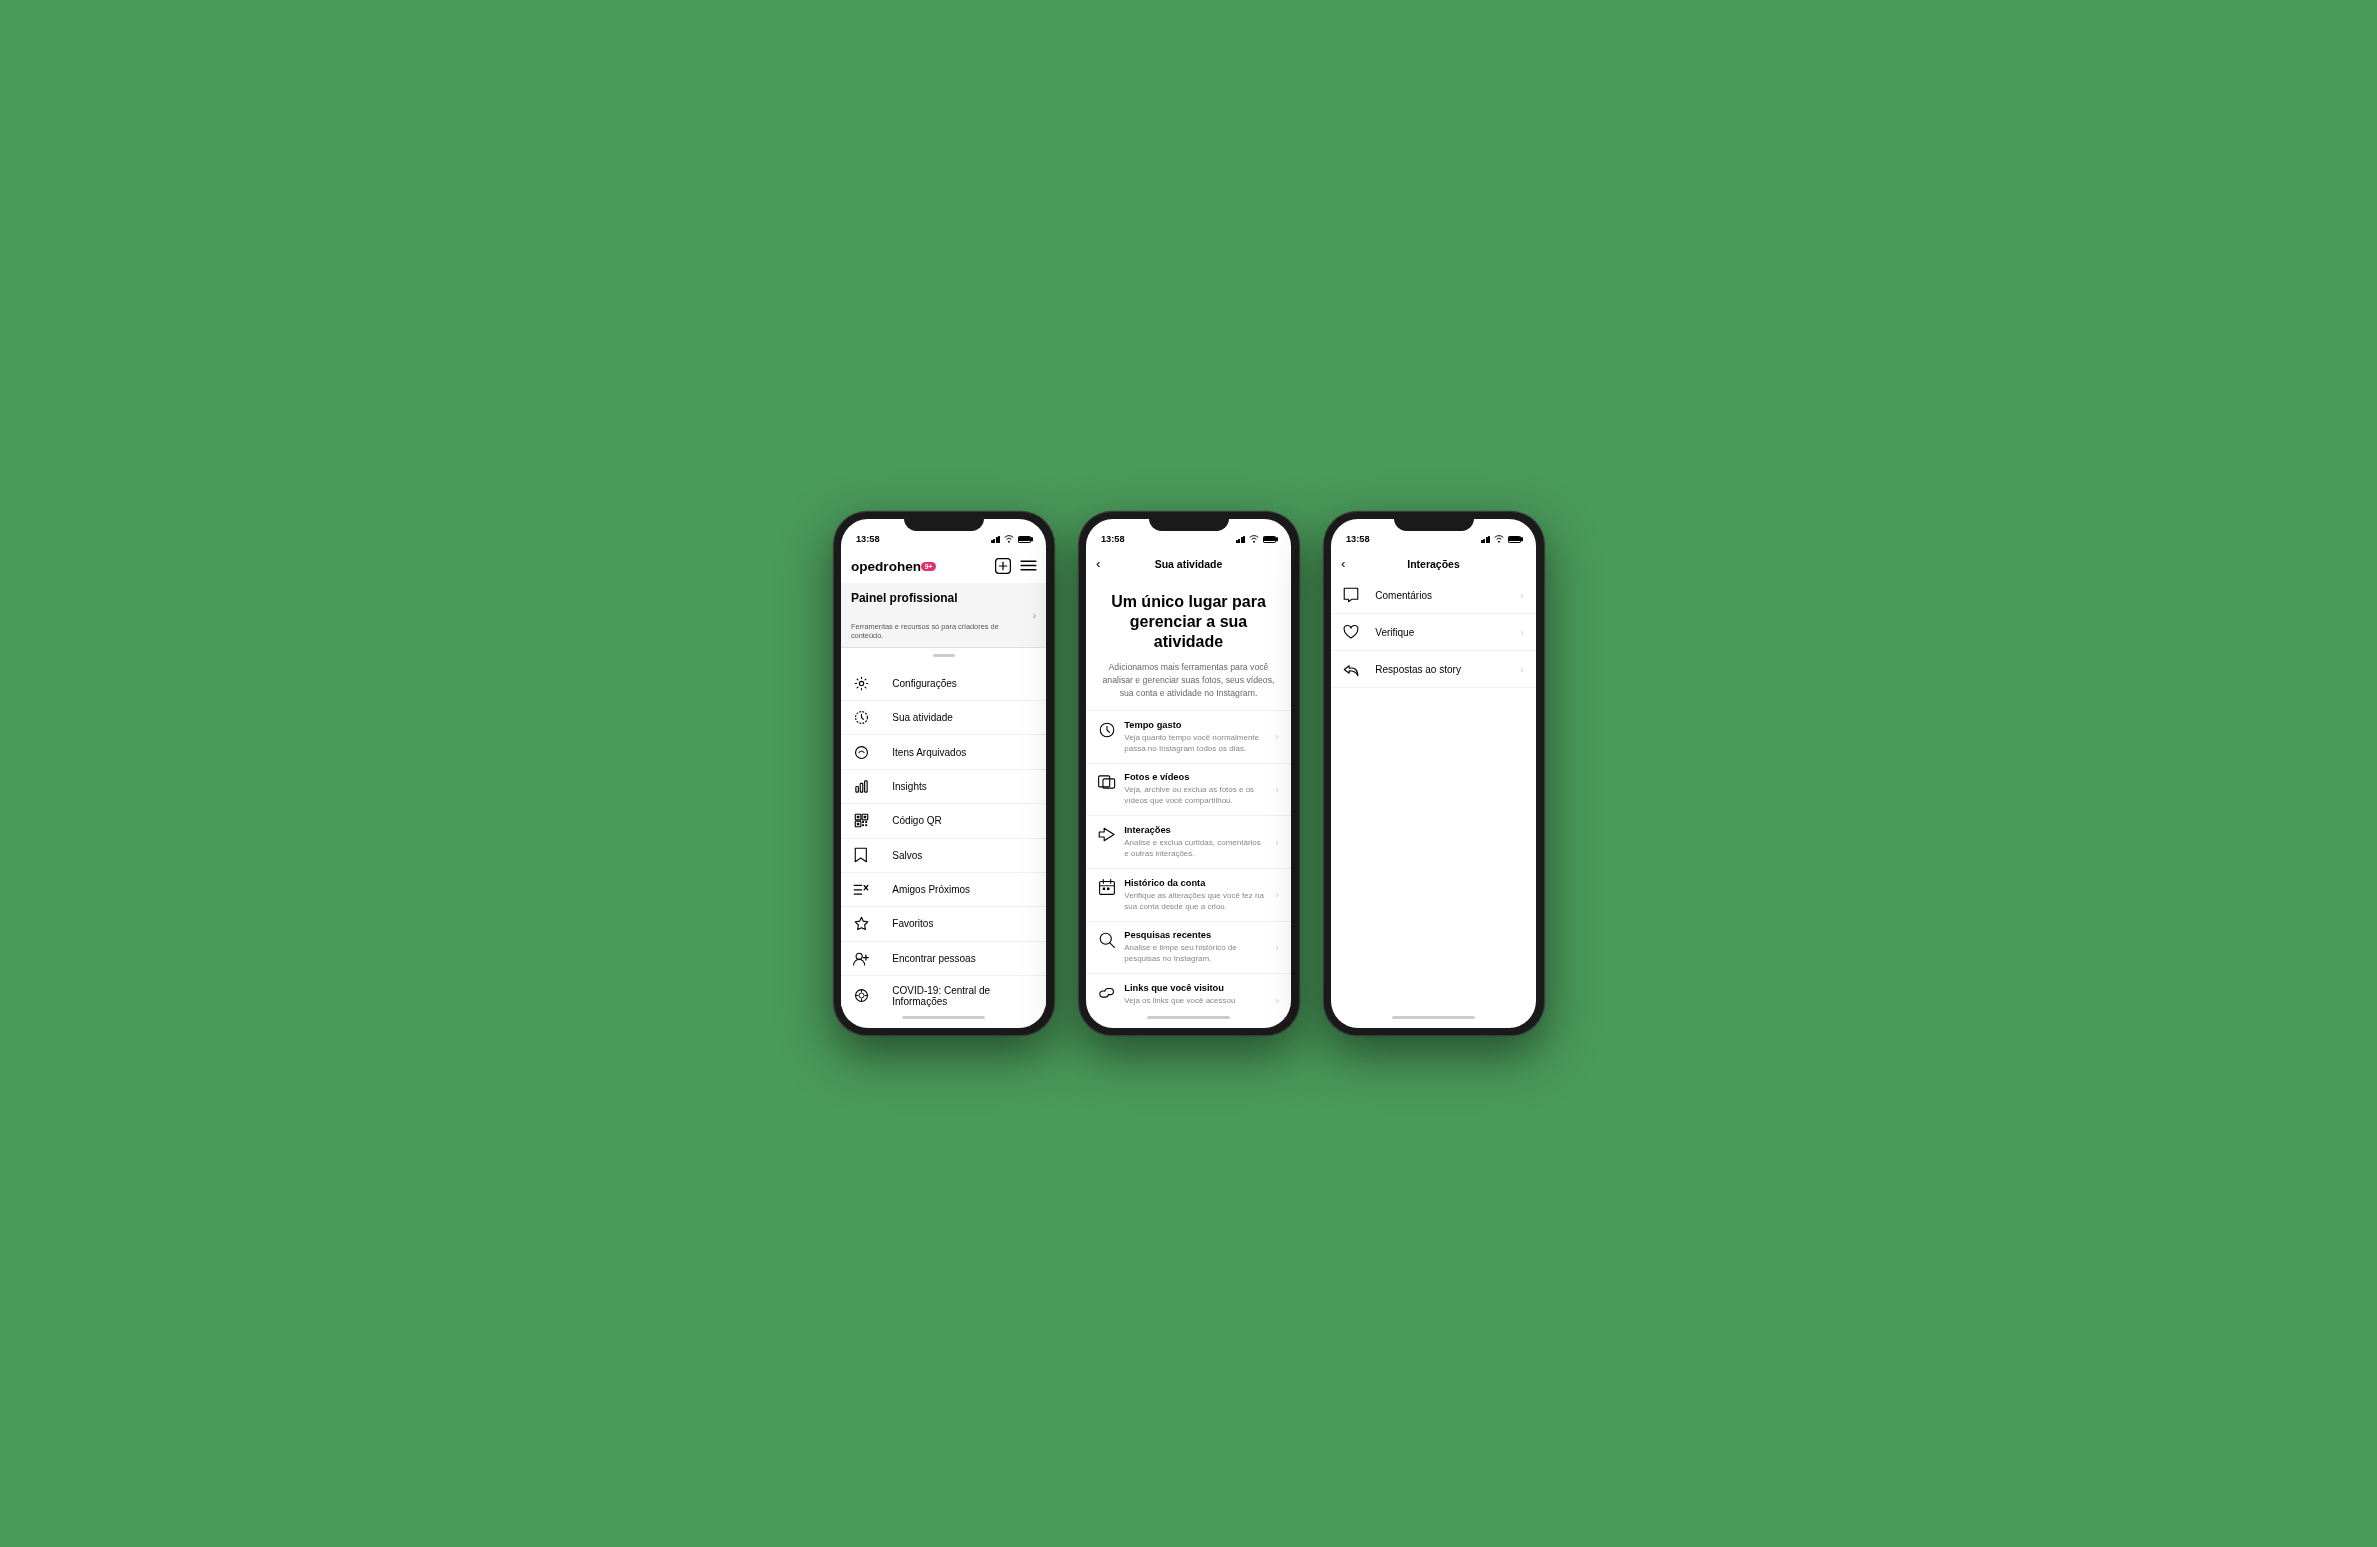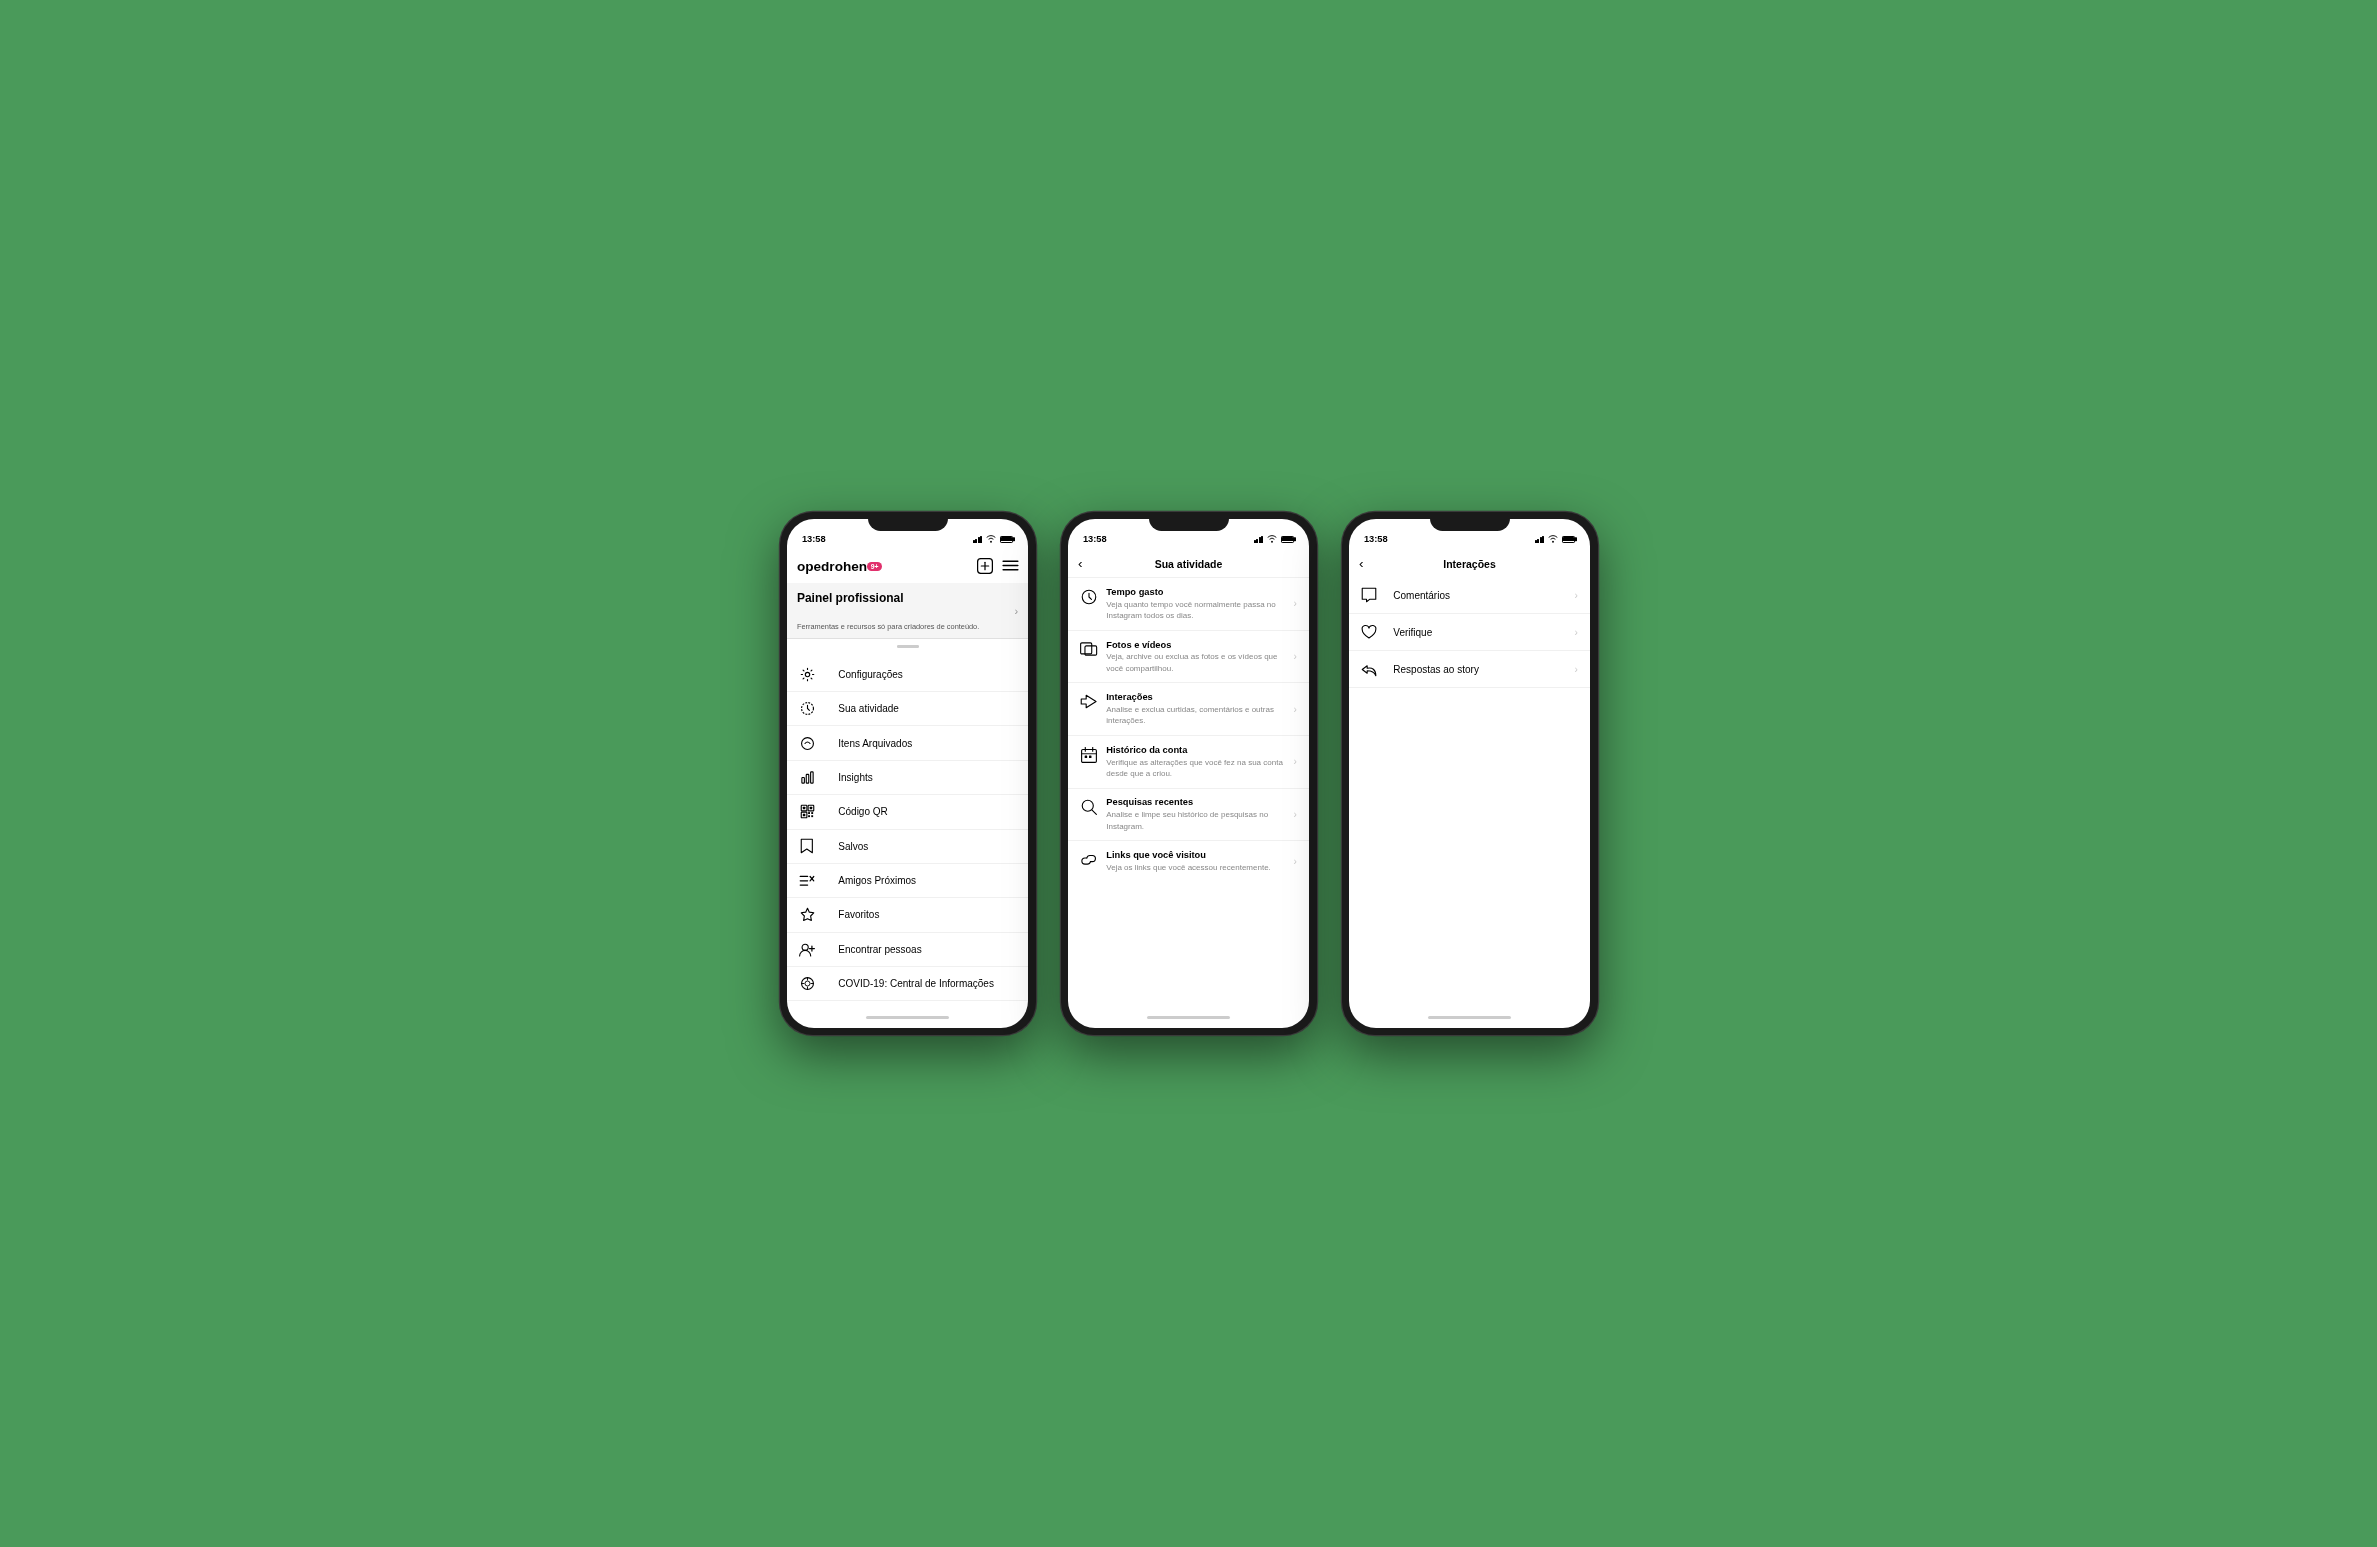--- a/index.html
+++ b/index.html
@@ -9,21 +9,21 @@
       justify-content: center;
       align-items: center;
       min-height: 100vh;
       gap: 25px;
       padding: 25px;
       font-family: -apple-system, BlinkMacSystemFont, 'SF Pro Text', 'Helvetica Neue', Arial, sans-serif;
     }
 
     .phone-wrapper {
       position: relative;
-      width: 256px;
+      width: 220px;
       height: 523px;
     }
 
     .phone-frame {
       position: absolute;
       inset: 0;
       background: #1a1a1a;
       border-radius: 33px;
       box-shadow:
         0 0 0 1.2px #3a3a3a,
@@ -596,20 +596,24 @@
       </div>
     </div>
 
     <div class="p2-nav">
       <span class="p2-back">‹</span>
       <span class="p2-nav-title">Sua atividade</span>
     </div>
 
     <div class="screen-content">
 
+      <div class="p2-hero">
+        <div class="p2-hero-title">Um único lugar para gerenciar a sua atividade</div>
+        <div class="p2-hero-desc">Adicionamos mais ferramentas para você analisar e gerenciar suas fotos, seus vídeos, sua conta e atividade no Instagram.</div>
+      </div>
 
       <div class="p2-menu-item">
         <div class="p2-menu-icon">
           <svg width="16" height="16" viewBox="0 0 26 26" fill="none">
             <circle cx="13" cy="13" r="11" stroke="#000" stroke-width="1.8"></circle>
             <path d="M13 7v6l4 4" stroke="#000" stroke-width="1.8" stroke-linecap="round" stroke-linejoin="round"></path>
           </svg>
         </div>
         <div class="p2-menu-content">
           <div class="p2-menu-title">Tempo gasto</div>

